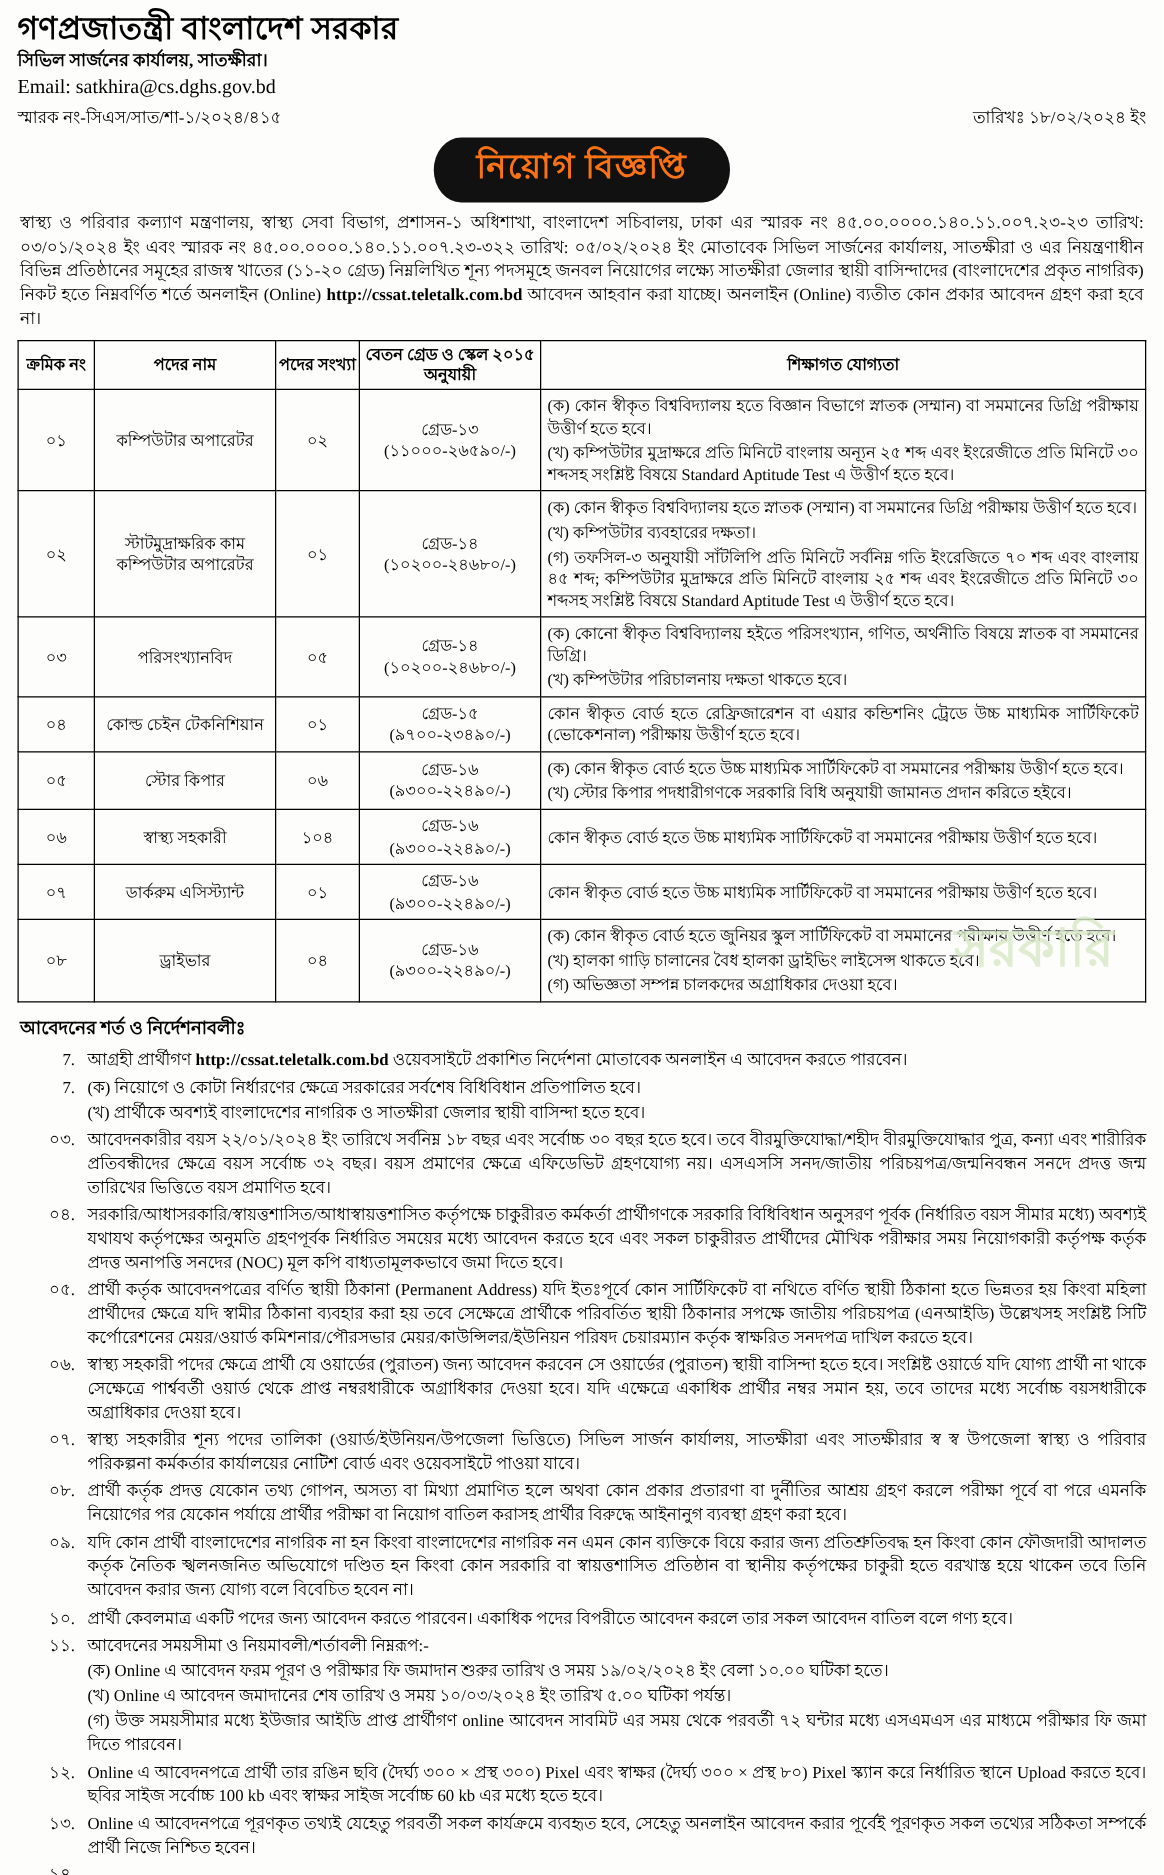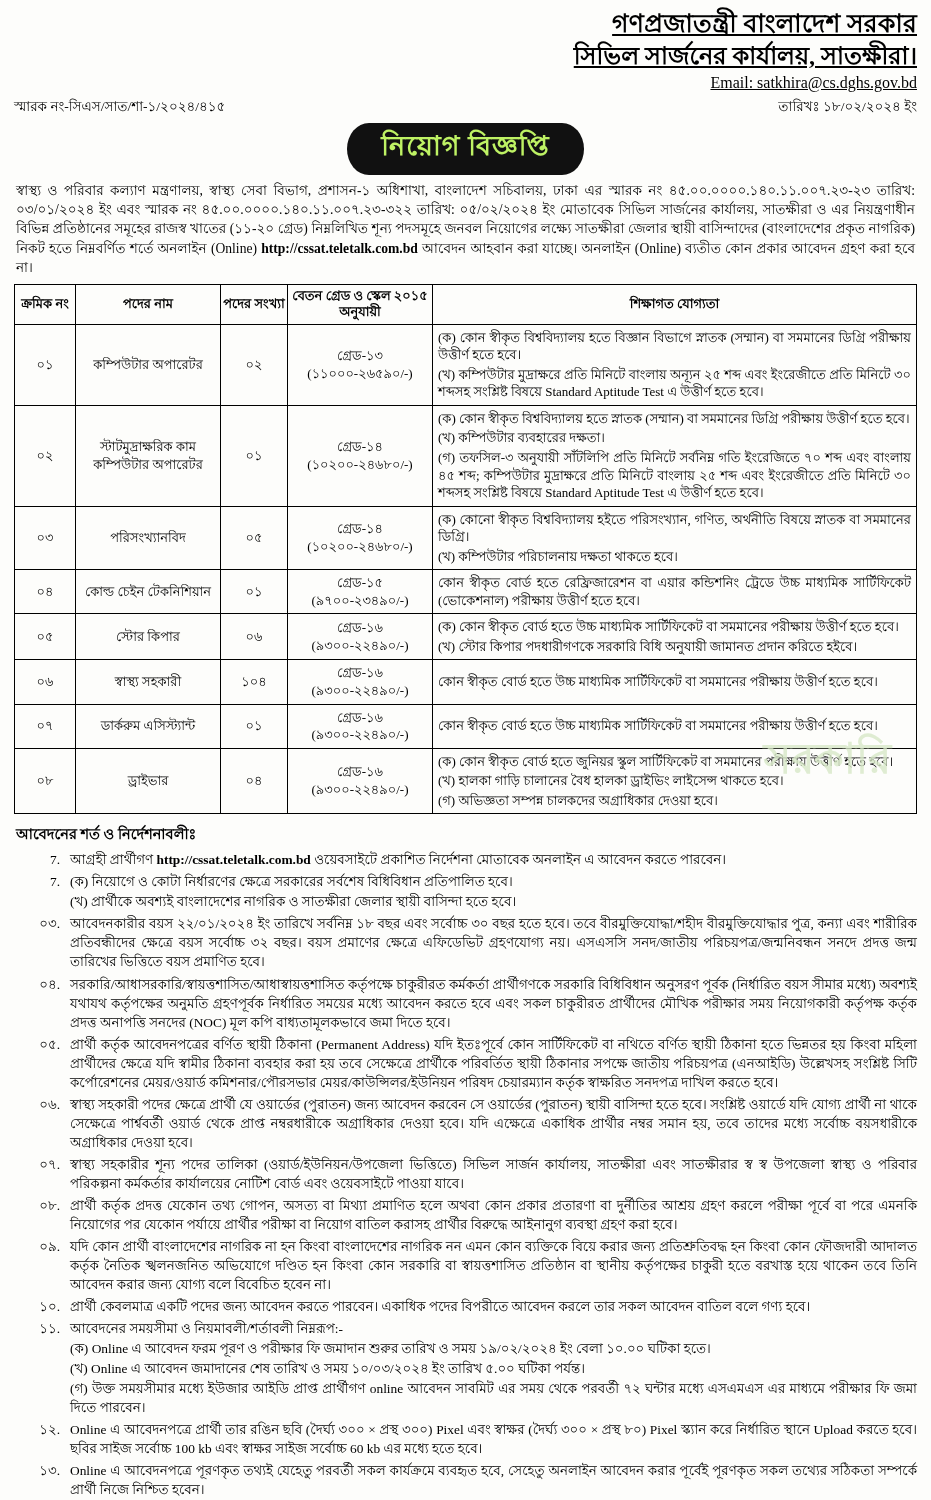--- a/index.html
+++ b/index.html
@@ -10,33 +10,33 @@
     color:#000;
   }
   .page{
     width:931px;
     min-height:1500px;
     box-sizing:border-box;
     padding:10px 14px 14px 14px;
     background:#fdfdfb;
     position:relative;
   }
-  .hdr{text-align:right;text-decoration:underline;}
+  .hdr{text-align:left;}
   .hdr .l1{font-size:25px;font-weight:bold;letter-spacing:.3px;line-height:1.15;}
-  .hdr .l2{font-size:24px;font-weight:bold;line-height:1.25;margin-top:2px;}
+  .hdr .l2{font-size:14px;font-weight:bold;line-height:1.25;margin-top:2px;}
   .hdr .l3{font-size:16px;margin-top:3px;}
   .memorow{
     display:flex;justify-content:space-between;align-items:flex-start;
     font-size:13.5px;margin-top:4px;
   }
   .titlewrap{text-align:center;margin:4px 0 2px 0;}
   .title{
     display:inline-block;
     background:#111;
-    color:#bef264;
+    color:#f97316;
     font-size:27px;
     font-weight:bold;
     padding:2px 34px 5px 34px;
     border-radius:22px/26px;
     letter-spacing:1px;
   }
   .intro{
     font-size:13.6px;
     line-height:1.42;
     text-align:justify;

